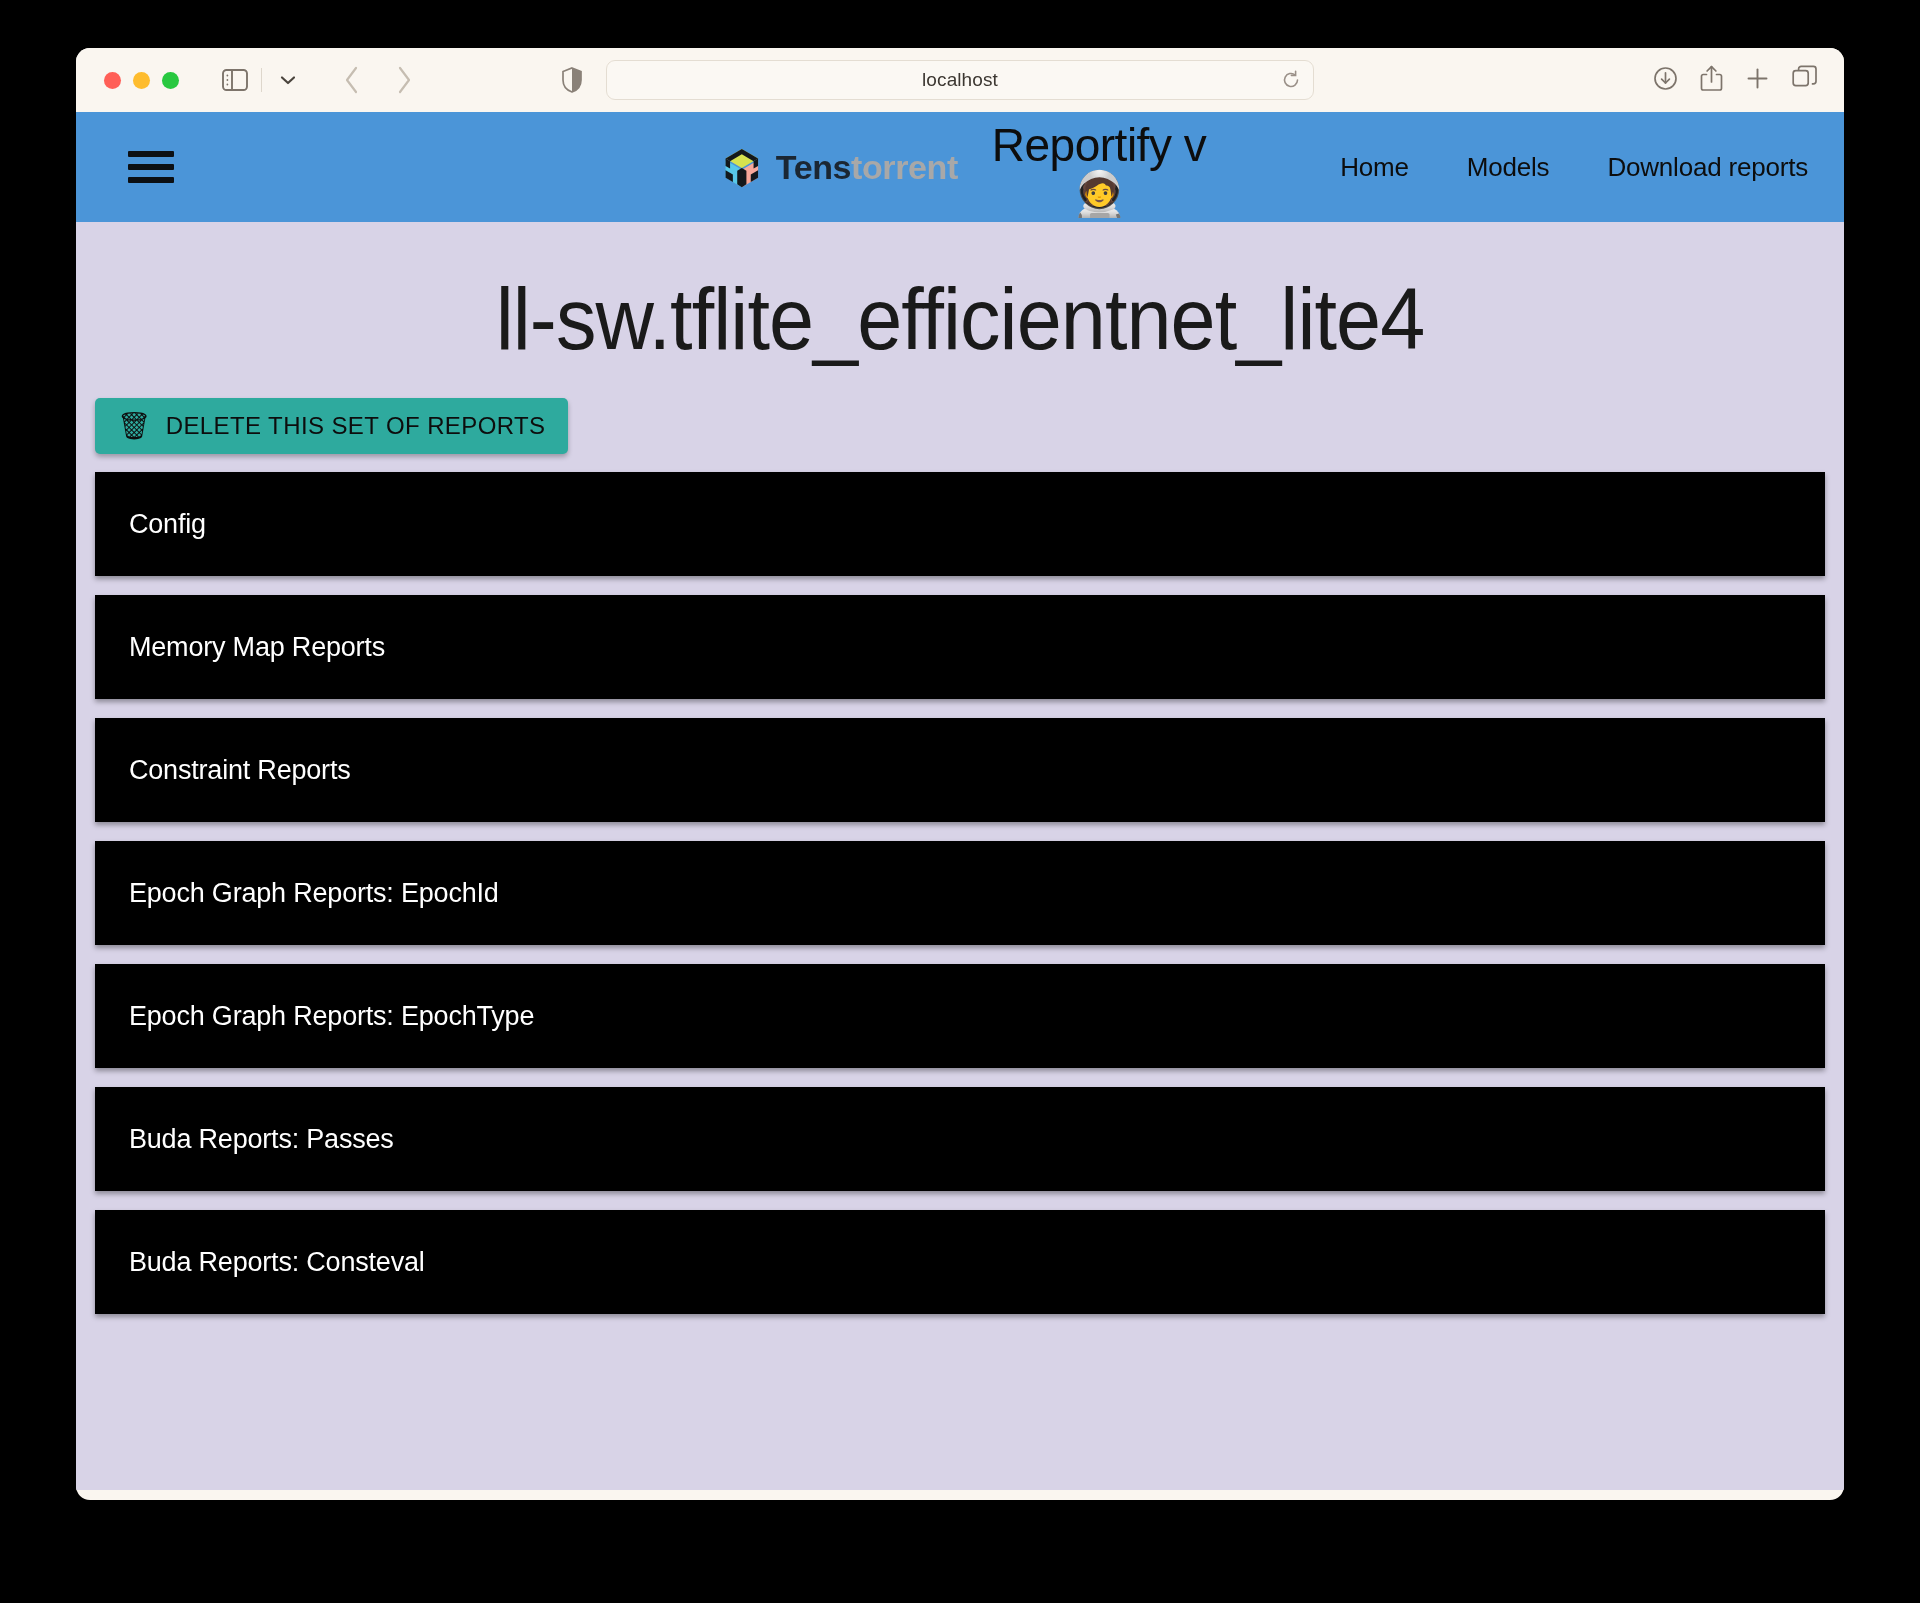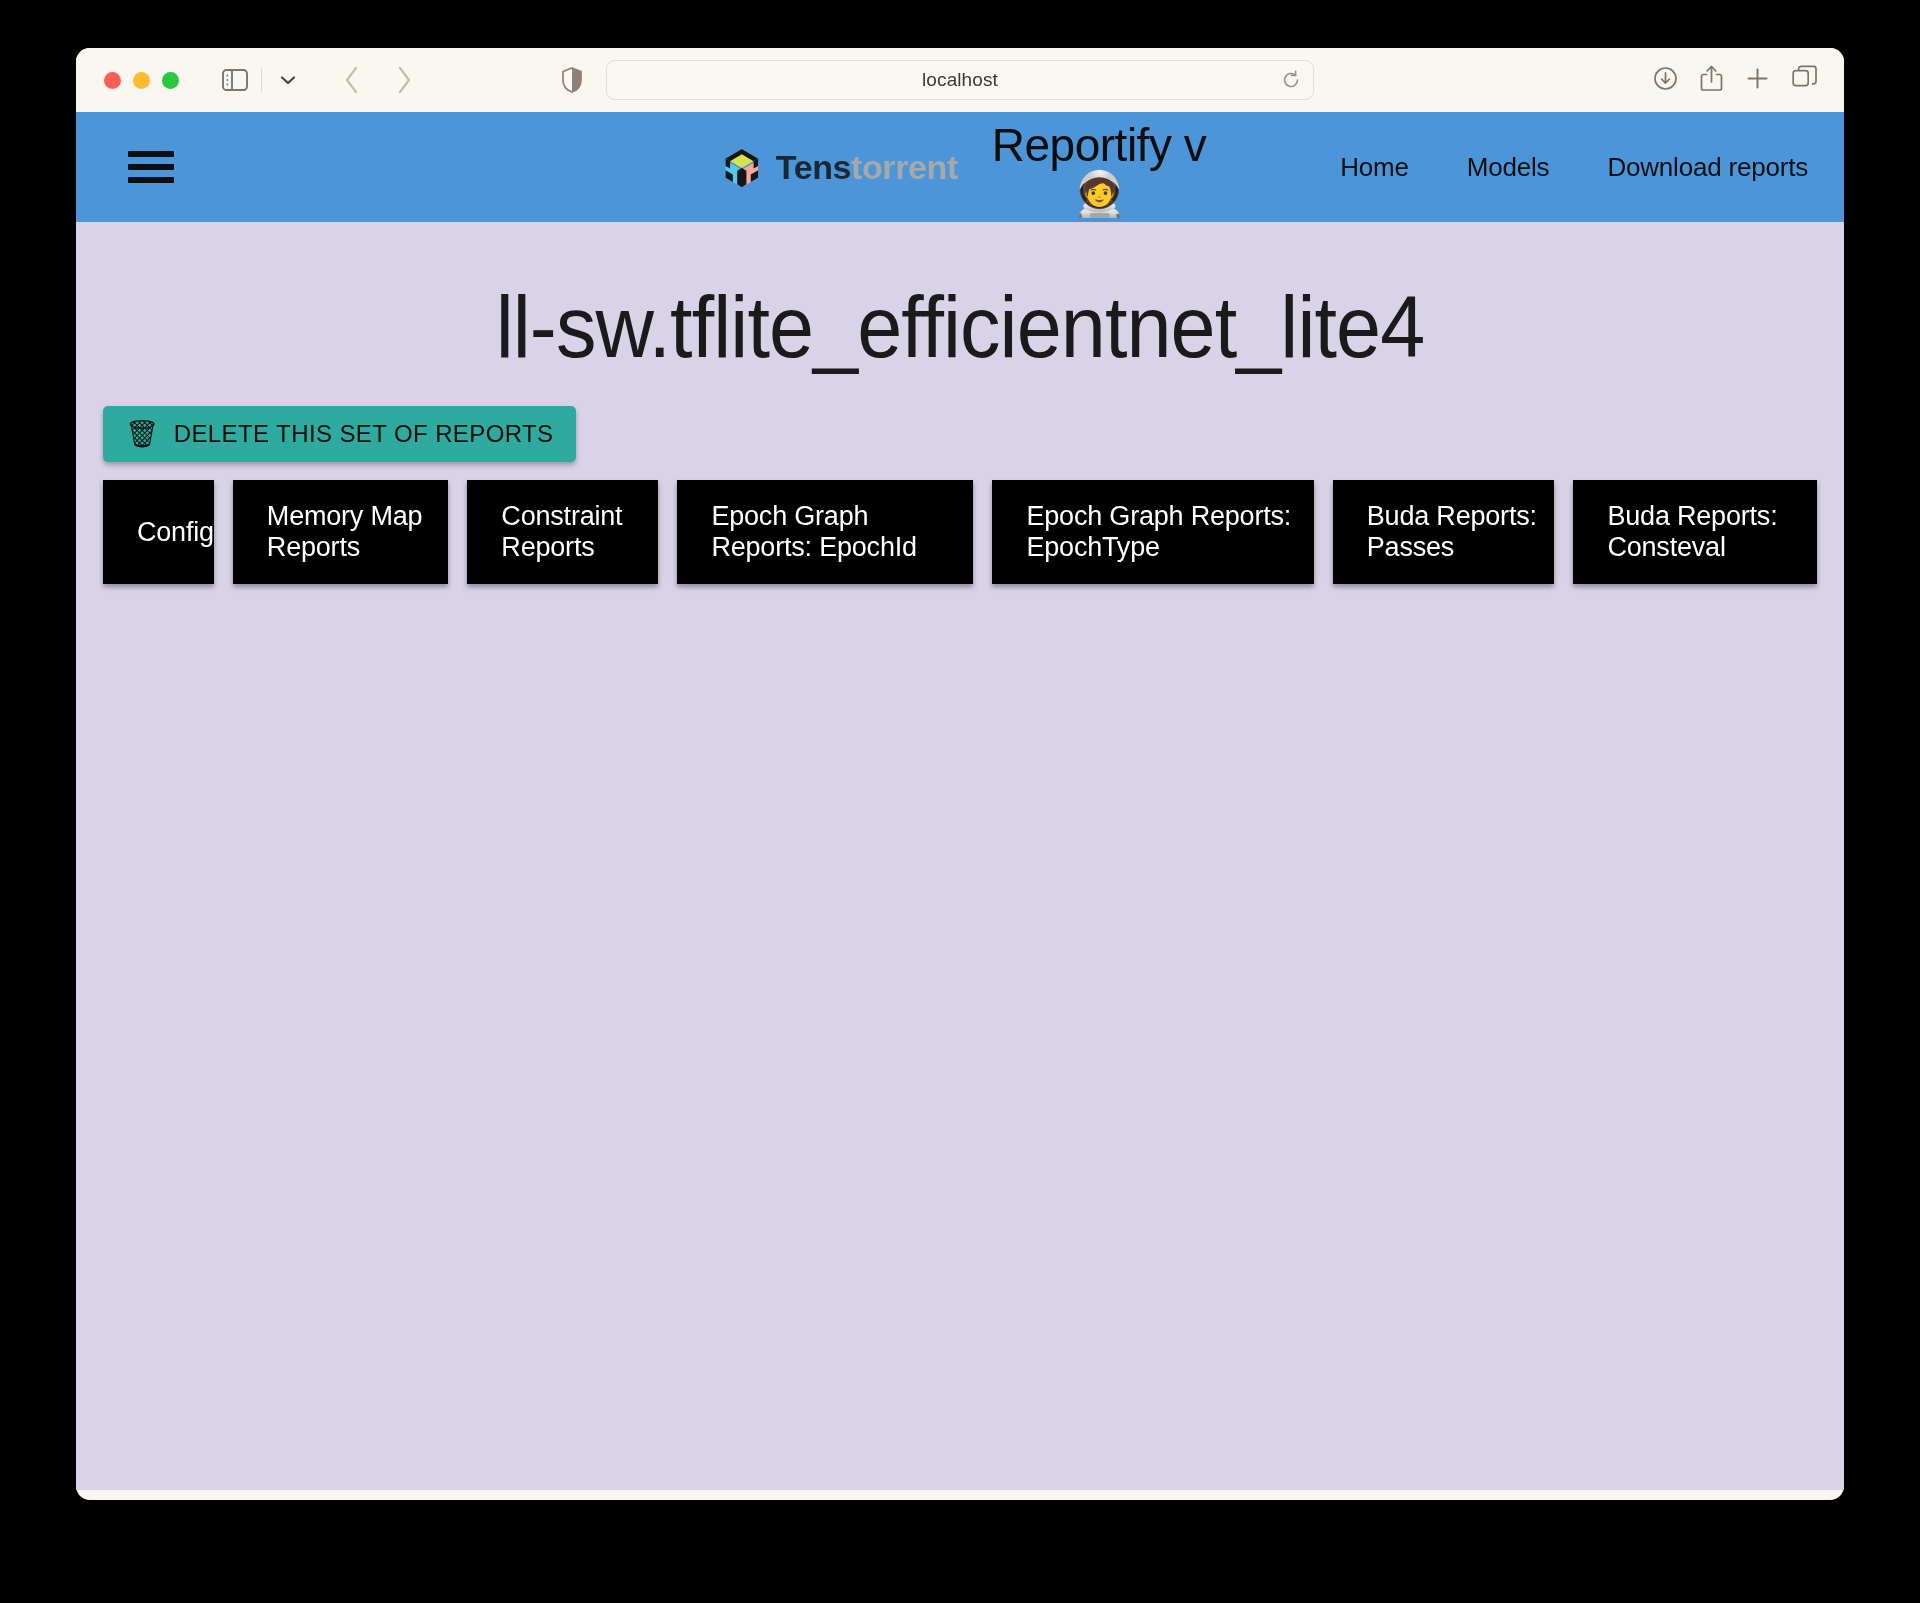--- a/index.html
+++ b/index.html
@@ -181,21 +181,21 @@
     font-size: 26px;
     color: #0d0d0d;
     text-decoration: none;
     letter-spacing: -0.2px;
   }
 
   
   .page {
     background: #d8d3e7;
     height: calc(1452px - 74px - 110px);
-    padding: 8px;
+    padding: 0;
     overflow: hidden;
   }
 
   .page-title {
     text-align: center;
     font-size: 88px;
     font-weight: 500;
     color: #1a1a1a;
     letter-spacing: -1px;
     padding-top: 46px;
@@ -218,21 +218,21 @@
     letter-spacing: 0.4px;
     cursor: pointer;
     box-shadow: 0 3px 5px rgba(0,0,0,0.28);
   }
   .delete-btn .trash { font-size: 27px; line-height: 1; }
 
   .accordion {
     margin-top: 18px;
     padding: 0 19px 0 19px;
     display: flex;
-    flex-direction: row;
+    flex-direction: column;
     gap: 19px;
   }
 
   .accordion-item {
     background: #000000;
     height: 104px;
     display: flex;
     align-items: center;
     padding-left: 34px;
     cursor: pointer;

